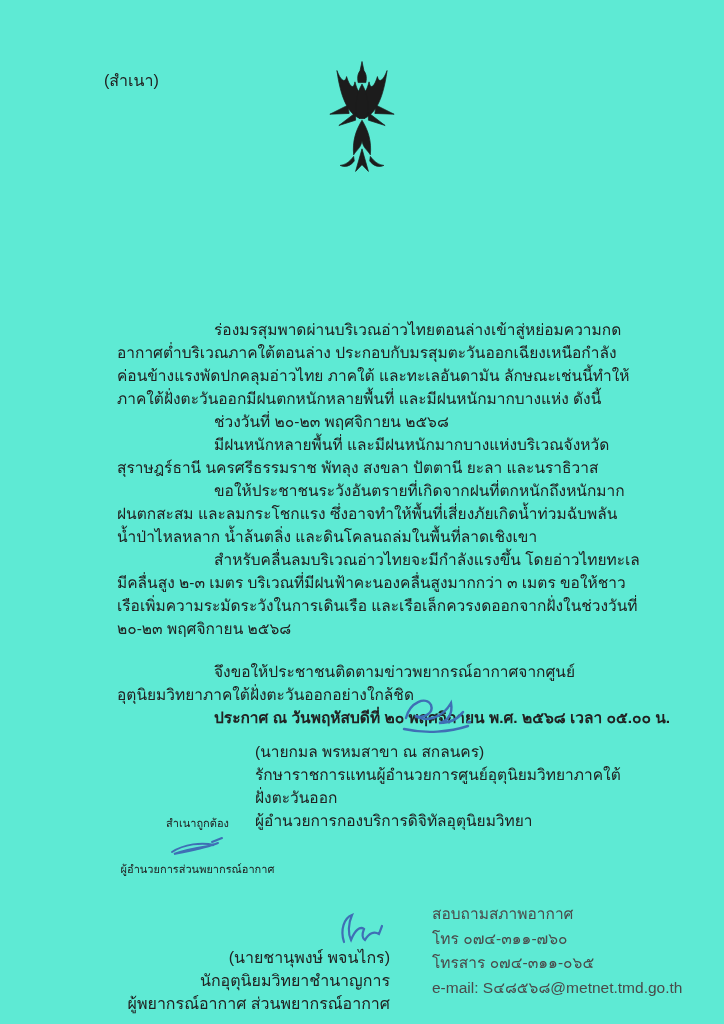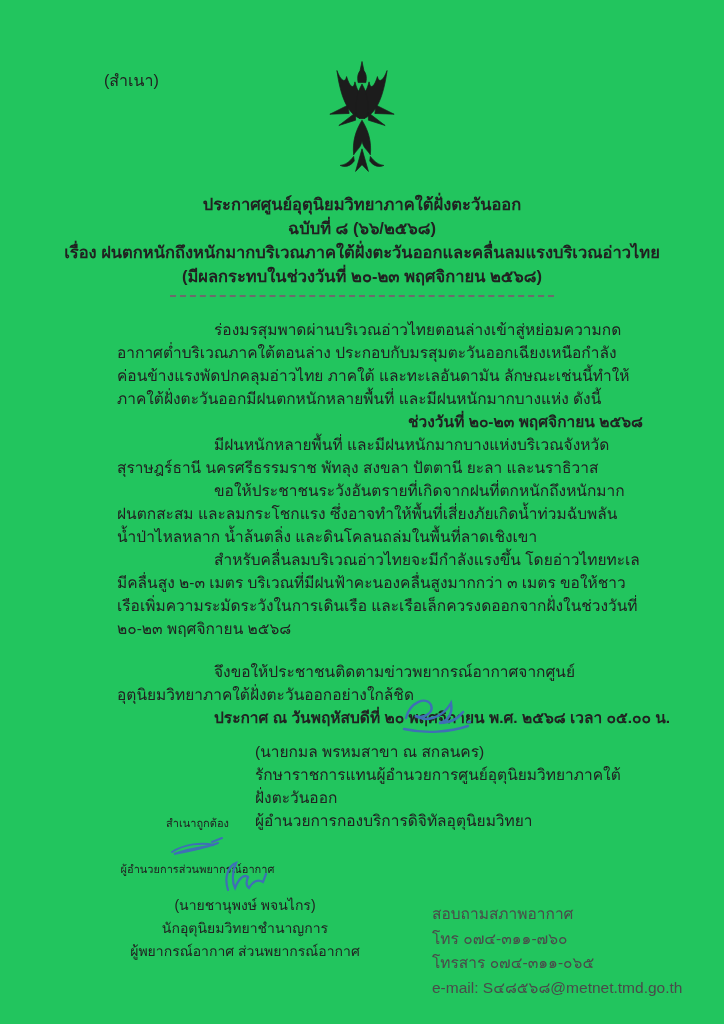--- a/index.html
+++ b/index.html
@@ -1,20 +1,20 @@
 <!DOCTYPE html>
 <html lang="th"><head>
 <meta charset="utf-8">
 <style>
   html,body{margin:0;padding:0;background:#e8e8e8;}
   .page{
     position:relative;
     width:724px;height:1024px;
     margin:0 auto;
-    background:#22c55e;
+    background:#5eead4;
     font-family:"Liberation Sans","DejaVu Sans",sans-serif;
     color:#212121;
     overflow:hidden;
   }
   .copy-label{
     position:absolute;left:104px;top:68px;
     font-size:16px;
   }
   .emblem{
     position:absolute;left:317px;top:60px;
@@ -28,34 +28,34 @@
   .dashed-sep{
     margin:7px auto 0 auto;width:384px;height:0;
     border-top:2px dashed #6b6b6b;
   }
   .body-block{
     position:absolute;left:117px;top:318px;width:526px;
     font-size:15.5px;line-height:23px;
   }
   .body-block p{margin:0;text-indent:97px;}
   .body-block p.gap-top{margin-top:20px;}
-  .period-heading{font-weight:700;margin:0 0 0 75px;text-align:right;}
+  .period-heading{font-weight:400;margin:0 0 0 75px;}
   .issued-line{font-weight:700;margin:0 0 0 97px;white-space:nowrap;}
   .sig-main-block{
     position:absolute;left:255px;top:692px;width:370px;
     font-size:15.5px;line-height:23px;
   }
   .sig-main-block .sig-svg{display:block;margin:0 auto 4px auto;}
   .certify-block{
     position:absolute;left:90px;top:812px;width:215px;
     text-align:center;font-size:11px;line-height:23px;
   }
   .forecaster-block{
-    position:absolute;left:100px;top:860px;width:290px;
-    text-align:center;font-size:14px;line-height:23px;
+    position:absolute;left:100px;top:912px;width:290px;
+    text-align:right;font-size:16px;line-height:23px;
   }
   .contact-block{
     position:absolute;left:432px;top:902px;width:260px;
     font-size:15.5px;line-height:24.5px;color:#4a4a4a;
   }
   .sig-svg{vertical-align:middle;}
 </style>
 </head>
 <body>
 
@@ -74,27 +74,20 @@
       <path d="M70 32 C62 44 59 58 62 72 C64 80 76 80 78 72 C81 58 78 44 70 32 Z"></path>
       <path d="M60 70 L34 87 L60 80 Z"></path>
       <path d="M80 70 L106 87 L80 80 Z"></path>
       <path d="M70 80 C60 94 55 108 57 126 C63 118 67 118 70 108 C73 118 77 118 83 126 C85 108 80 94 70 80 Z"></path>
       <path d="M70 118 L60 148 L70 139 L80 148 Z"></path>
       <path d="M57 128 C50 136 44 139 36 140 C44 143 52 141 58 134 Z"></path>
       <path d="M83 128 C90 136 96 139 104 140 C96 143 88 141 82 134 Z"></path>
     </g>
   </svg>
 
-  <div class="title-block">
-    <div>ประกาศศูนย์อุตุนิยมวิทยาภาคใต้ฝั่งตะวันออก</div>
-    <div>ฉบับที่ ๘ (๖๖/๒๕๖๘)</div>
-    <div>เรื่อง ฝนตกหนักถึงหนักมากบริเวณภาคใต้ฝั่งตะวันออกและคลื่นลมแรงบริเวณอ่าวไทย</div>
-    <div>(มีผลกระทบในช่วงวันที่ ๒๐-๒๓ พฤศจิกายน ๒๕๖๘)</div>
-    <div class="dashed-sep"></div>
-  </div>
 
   <div class="body-block">
     <p>ร่องมรสุมพาดผ่านบริเวณอ่าวไทยตอนล่างเข้าสู่หย่อมความกดอากาศต่ำบริเวณภาคใต้ตอนล่าง ประกอบกับมรสุมตะวันออกเฉียงเหนือกำลังค่อนข้างแรงพัดปกคลุมอ่าวไทย ภาคใต้ และทะเลอันดามัน ลักษณะเช่นนี้ทำให้ภาคใต้ฝั่งตะวันออกมีฝนตกหนักหลายพื้นที่ และมีฝนหนักมากบางแห่ง ดังนี้</p>
     <p class="period-heading">ช่วงวันที่ ๒๐-๒๓ พฤศจิกายน ๒๕๖๘</p>
     <p>มีฝนหนักหลายพื้นที่ และมีฝนหนักมากบางแห่งบริเวณจังหวัดสุราษฎร์ธานี นครศรีธรรมราช พัทลุง สงขลา ปัตตานี ยะลา และนราธิวาส</p>
     <p>ขอให้ประชาชนระวังอันตรายที่เกิดจากฝนที่ตกหนักถึงหนักมาก ฝนตกสะสม และลมกระโชกแรง ซึ่งอาจทำให้พื้นที่เสี่ยงภัยเกิดน้ำท่วมฉับพลัน น้ำป่าไหลหลาก น้ำล้นตลิ่ง และดินโคลนถล่มในพื้นที่ลาดเชิงเขา</p>
     <p>สำหรับคลื่นลมบริเวณอ่าวไทยจะมีกำลังแรงขึ้น โดยอ่าวไทยทะเลมีคลื่นสูง ๒-๓ เมตร บริเวณที่มีฝนฟ้าคะนองคลื่นสูงมากกว่า ๓ เมตร ขอให้ชาวเรือเพิ่มความระมัดระวังในการเดินเรือ และเรือเล็กควรงดออกจากฝั่งในช่วงวันที่ ๒๐-๒๓ พฤศจิกายน ๒๕๖๘</p>
     <p class="gap-top">จึงขอให้ประชาชนติดตามข่าวพยากรณ์อากาศจากศูนย์อุตุนิยมวิทยาภาคใต้ฝั่งตะวันออกอย่างใกล้ชิด</p>
     <p class="issued-line">ประกาศ ณ วันพฤหัสบดีที่ ๒๐ พฤศจิกายน พ.ศ. ๒๕๖๘ เวลา ๐๕.๐๐ น.</p>
   </div>

